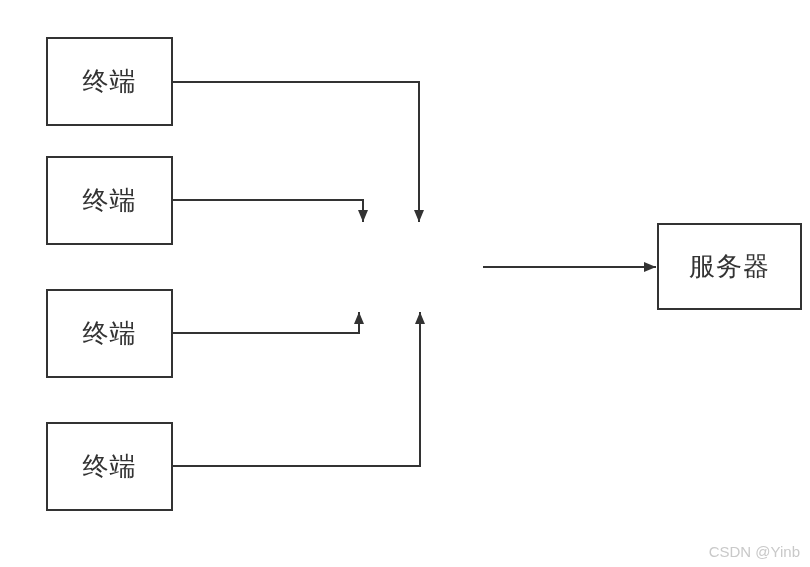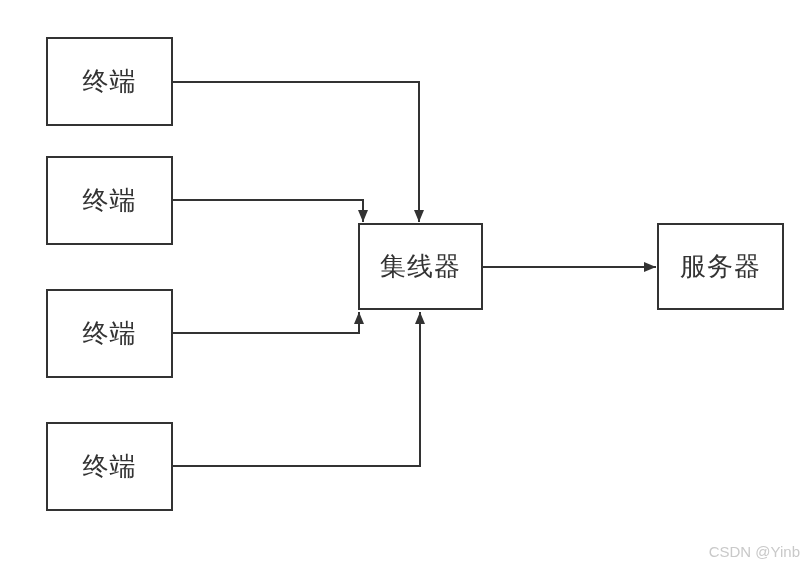--- a/index.html
+++ b/index.html
@@ -39,21 +39,21 @@
     white-space: nowrap;
   }
 
   .terminal { left: 46px; width: 127px; height: 89px; }
   #node-terminal-1 { top: 37px; }
   #node-terminal-2 { top: 156px; }
   #node-terminal-3 { top: 289px; }
   #node-terminal-4 { top: 422px; }
 
   #node-hub    { left: 358px; top: 223px; width: 125px; height: 87px; }
-  #node-server { left: 657px; top: 223px; width: 127px; height: 87px; }
+  #node-server { left: 657px; top: 223px; width: 145px; height: 87px; }
 
   .watermark {
     position: absolute;
     right: 10px;
     bottom: 7px;
     font-size: 15px;
     color: #c9c9c9;
   }
 </style>
 </head>
@@ -88,23 +88,20 @@
   </div>
 
   <div class="node terminal" id="node-terminal-3">
     <span>终端</span>
   </div>
 
   <div class="node terminal" id="node-terminal-4">
     <span>终端</span>
   </div>
 
-  <div class="node" id="node-hub">
-    <span>集线器</span>
-  </div>
 
   <div class="node" id="node-server">
     <span>服务器</span>
   </div>
 
   <div class="watermark">CSDN @Yinb</div>
 
 </div>
 
 </body></html>

